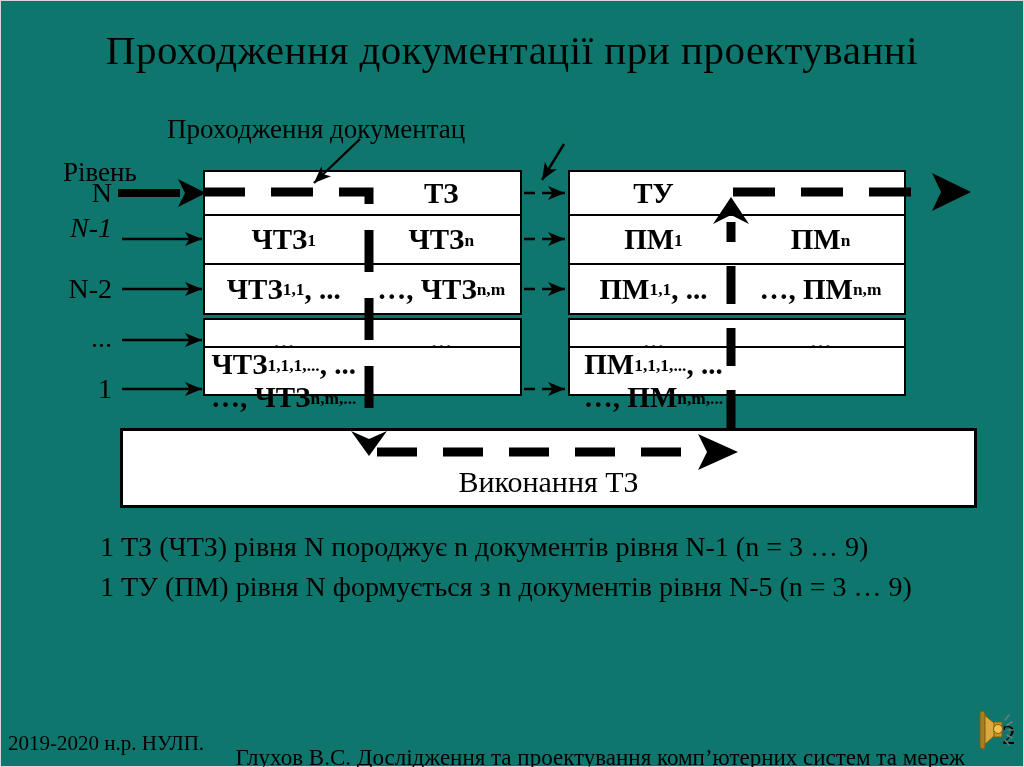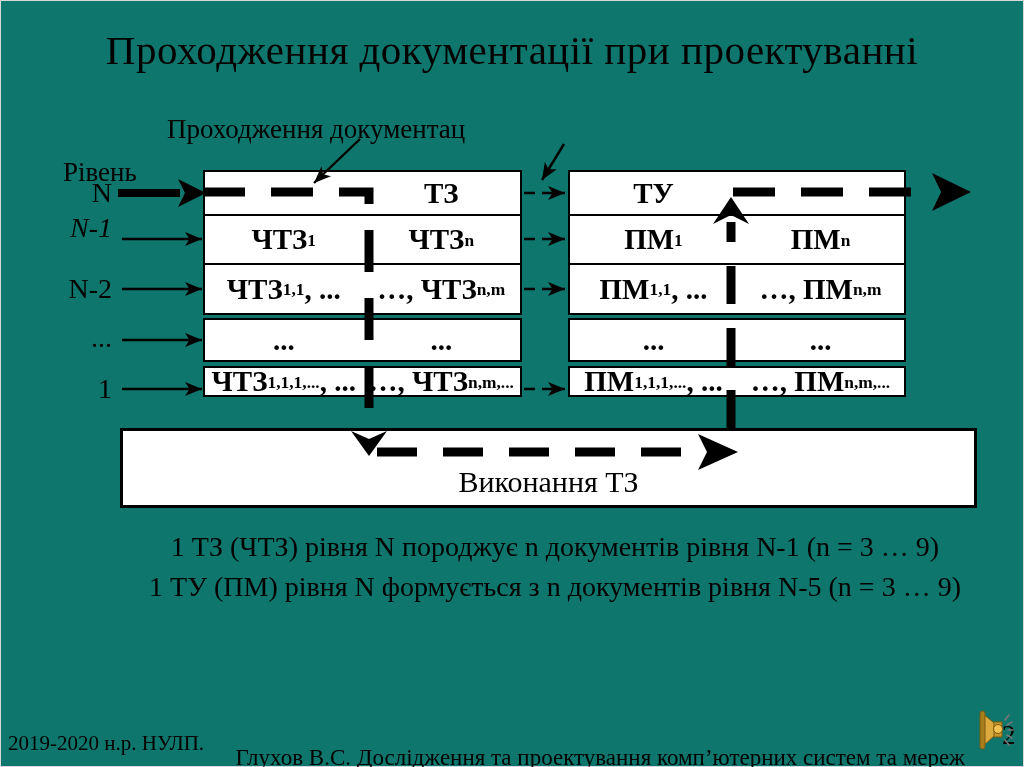--- a/index.html
+++ b/index.html
@@ -22,28 +22,28 @@
     width:50%; display:flex; align-items:center; justify-content:center;
     font-size:29px; white-space:nowrap; overflow:visible;font-weight:bold;
   }
   .cell sub{font-size:0.6em; line-height:0; vertical-align:-0.28em;}
   .ltab{left:203px; width:319px;}
   .rtab{left:568px; width:338px;}
   .r0{top:170px; height:46px;}
   .r1{top:214px; height:51px;}
   .r2{top:263px; height:52px;justify-content:flex-end;}
   .r3{top:318px; height:44px;}
-  .r4{top:366px; height:31px;}
+  .r4{top:346px; height:50px;flex-direction:column;}
   .execbox{
     position:absolute; left:120px; top:428px; width:857px; height:80px;
     box-sizing:border-box; border:3px solid #000; background:#fff;
     display:flex; align-items:flex-end; justify-content:center;
   }
   .execbox .execlabel{font-size:30px; margin-bottom:6px;}
-  .notes{position:absolute; left:100px; top:527px; width:910px; text-align:center;}
+  .notes{position:absolute; left:100px; top:527px; width:910px; }
   .note{font-size:28px; line-height:40px; white-space:nowrap;}
   .overlay{position:absolute; left:0; top:0; pointer-events:none;}
   .footer-left{position:absolute; left:8px; top:731px; font-size:21px;}
   .footer-center{position:absolute; left:230px; top:745px; width:735px; text-align:right; font-size:23px; white-space:nowrap;}
   .pagenum{position:absolute; left:1002px; top:720px; font-size:27px;}
   .speaker{position:absolute; left:978px; top:709px; cursor:pointer;}
 </style>
 </head>
 <body>
 

